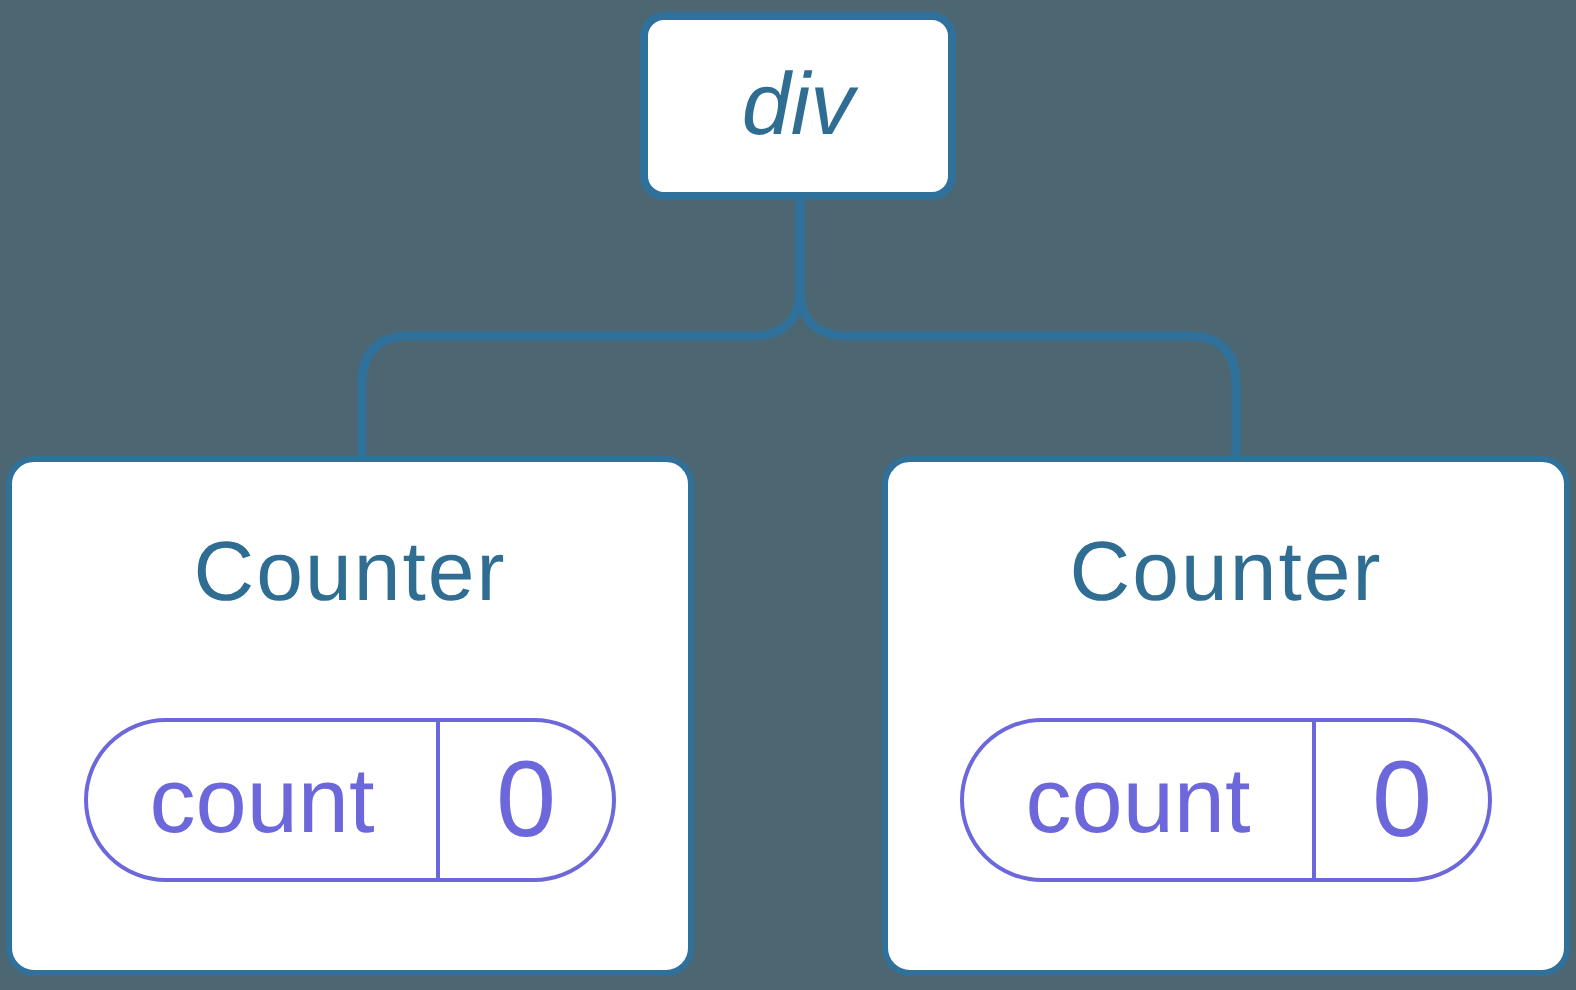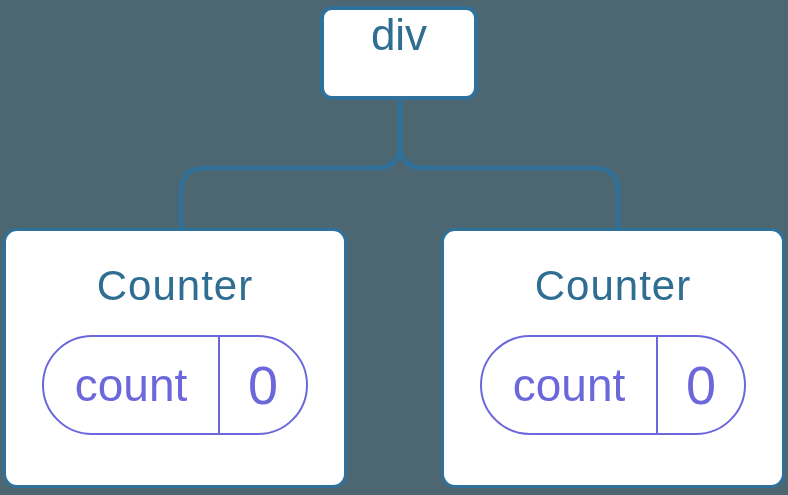--- a/index.html
+++ b/index.html
@@ -31,24 +31,25 @@
     stroke: var(--line);
     stroke-width: 4.5;
   }
   .root-node {
     position: absolute;
     left: 320px; top: 6px;
     width: 158px; height: 94px;
     background: var(--card-bg);
     border: 4px solid var(--line);
     border-radius: 12px;
-    display: flex; justify-content: center;
+    display: flex; align-items: center; justify-content: center;
     font-size: 44px;
     color: var(--node-text);
     font-weight: 500;
+    font-style: italic;
   }
   .card {
     position: absolute;
     top: 228px;
     width: 344px; height: 260px;
     background: var(--card-bg);
     border: 3px solid var(--line);
     border-radius: 14px;
     display: flex; flex-direction: column; align-items: center;
   }
@@ -56,22 +57,22 @@
   .card-right { left: 441px; }
   .card-title {
     margin-top: 34px;
     font-size: 42px;
     font-weight: 500;
     letter-spacing: 1px;
     color: var(--node-text);
     line-height: 1;
   }
   .pill {
-    margin-top: 28px;
-    width: 266px; height: 100px;
+    margin-top: 52px;
+    width: 266px; height: 82px;
     border: 2px solid var(--accent);
     border-radius: 50px;
     display: flex;
     overflow: hidden;
     color: var(--accent);
   }
   .pill-label {
     flex: 1;
     display: flex; align-items: center; justify-content: center;
     font-size: 46px;

